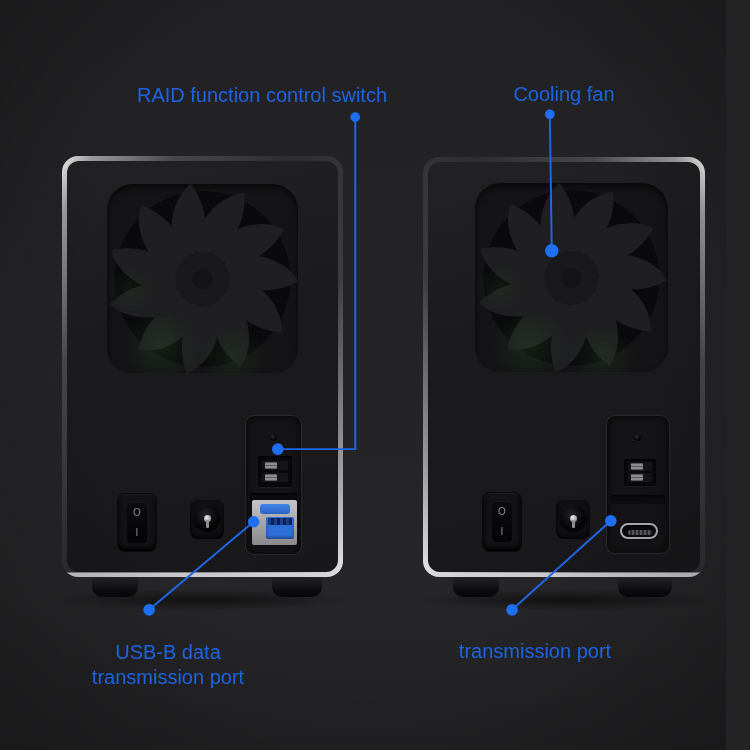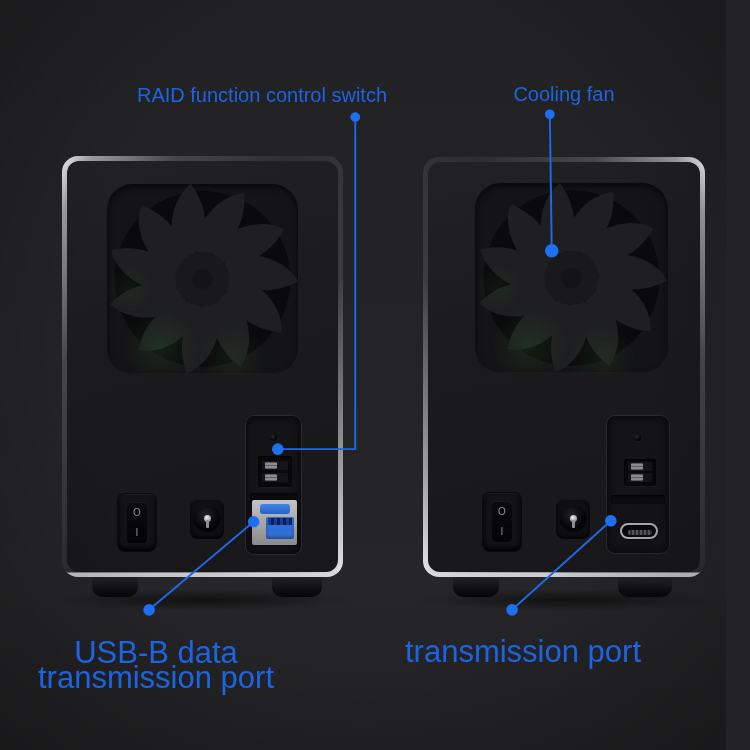--- a/index.html
+++ b/index.html
@@ -10,21 +10,21 @@
   }
   .stage{position:relative;width:726px;height:750px;
     background:linear-gradient(180deg,#222224 0%,#242426 55%,#262628 78%,#222224 100%);}
   .stage::after{content:"";position:absolute;inset:0;pointer-events:none;
     background:radial-gradient(ellipse at 50% 45%,transparent 55%,rgba(0,0,0,.28) 100%);}
 
   
   .label{position:absolute;color:var(--label-color,#1c64e2);white-space:nowrap;
     transform:translateX(-50%);text-align:center;z-index:30;}
   .label-top{font-size:20px;line-height:22px;}
-  .label-bottom{font-size:31px;line-height:25px;}
+  .label-bottom{font-size:20px;line-height:25px;margin-left:12px;}
   .callouts{position:absolute;inset:0;z-index:25;pointer-events:none;}
   .callout-line{stroke:var(--line-color,#2067e8);stroke-width:2;fill:none;}
   .callout-dot{fill:var(--dot-color,#1f6ff2);}
 
   
   .device{position:absolute;border-radius:16px;}
   .device.left{left:62px;top:156px;width:281px;height:421px;
     background:
       linear-gradient(0deg,rgba(214,214,219,.9) 0px,rgba(214,214,219,.9) 4px,rgba(0,0,0,0) 5px),
       linear-gradient(118deg,#fafafa 0%,#a0a0a2 6%,#48484a 22%,#2e2e30 45%,#3c3c3e 68%,#9c9c9e 88%,#e8e8ea 100%);}

